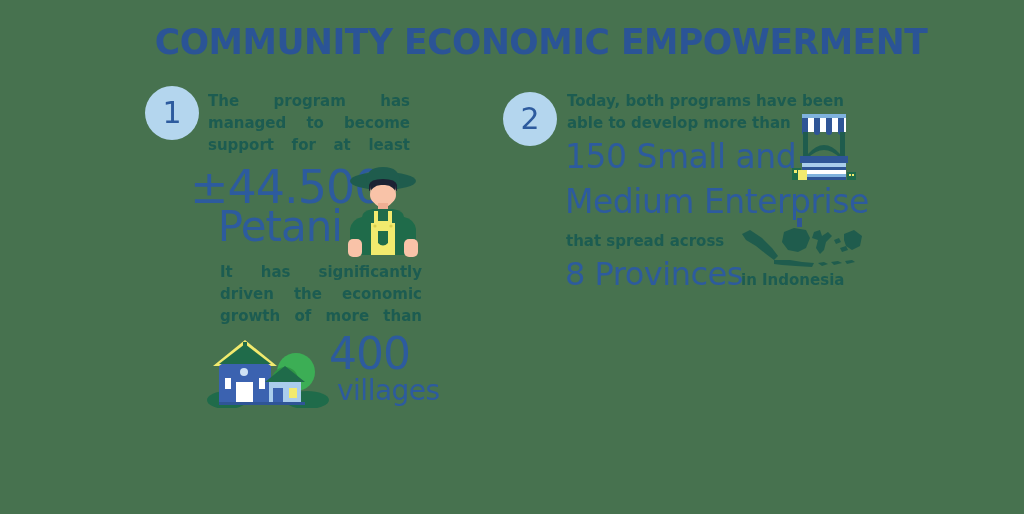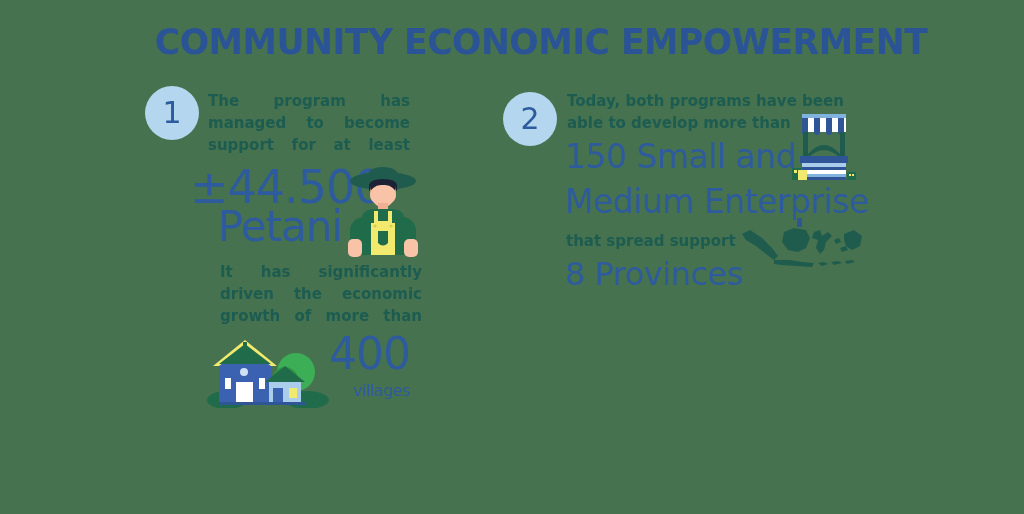--- a/index.html
+++ b/index.html
@@ -116,24 +116,24 @@
   .l-300 {
     position: absolute;
     left: 318px; top: 330px;
     width: 92px;
     text-align: right;
     font-size: 44px;
     line-height: 48px;
   }
   .l-villages {
     position: absolute;
-    left: 318px; top: 379px;
+    left: 337px; top: 379px;
     width: 92px;
     text-align: right;
-    font-size: 16px;
+    font-size: 28px;
     line-height: 24px;
   }
 
   
   .r-intro {
     position: absolute;
     left: 567px; top: 90px;
     width: 282px;
     text-align: left;
   }
@@ -300,21 +300,21 @@
     <rect x="12" y="67" width="44" height="3" fill="#2f5596"></rect>
 
     <rect x="2" y="58" width="9" height="12" fill="#1f6b4a"></rect>
     <rect x="4" y="60" width="3" height="3" fill="#f2ea6e"></rect>
     <rect x="8" y="60" width="9" height="10" fill="#f2ea6e"></rect>
     <rect x="57" y="62" width="9" height="8" fill="#1f6b4a"></rect>
     <rect x="59" y="64" width="2" height="2" fill="#f2ea6e"></rect>
     <rect x="62" y="64" width="2" height="2" fill="#f2ea6e"></rect>
   </svg>
 
-  <div class="body-text r-spread">that spread support</div>
+  <div class="body-text r-spread">that spread across</div>
 
   <svg class="illus illus-map" viewBox="0 0 124 52">
     <g fill="#1f5c4d">
 
       <path d="M2 16 L10 12 L22 20 L32 30 L38 38 L34 42 L26 36 L16 28 L6 22 Z"></path>
 
       <path d="M34 42 L50 42 L62 44 L74 45 L72 49 L56 48 L42 47 L34 46 Z"></path>
 
       <path d="M78 45 L84 44 L88 46 L82 48 Z"></path>
       <path d="M91 44 L98 43 L102 45 L94 47 Z"></path>
@@ -327,14 +327,15 @@
       <path d="M94 22 L99 20 L101 24 L96 26 Z"></path>
       <path d="M100 30 L106 28 L108 32 L102 34 Z"></path>
 
       <path d="M104 16 L114 12 L122 18 L120 28 L112 32 L106 28 L104 22 Z"></path>
     </g>
 
     <rect x="57" y="0" width="5" height="9" fill="#2f5596"></rect>
   </svg>
 
   <div class="mid-blue r-prov">8 Provinces</div>
+  <div class="body-text r-inindo">in Indonesia</div>
 
 </div>
 
 </body></html>

